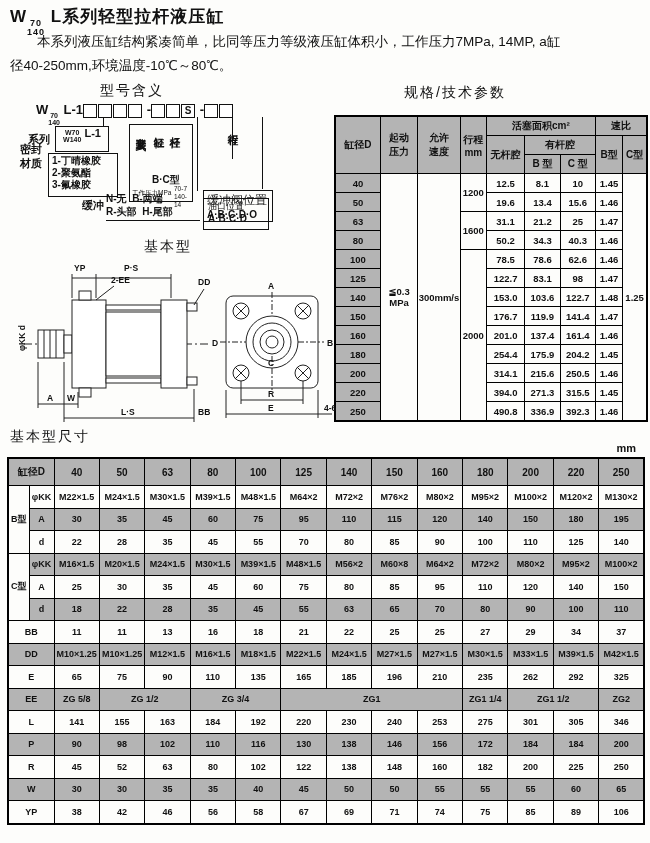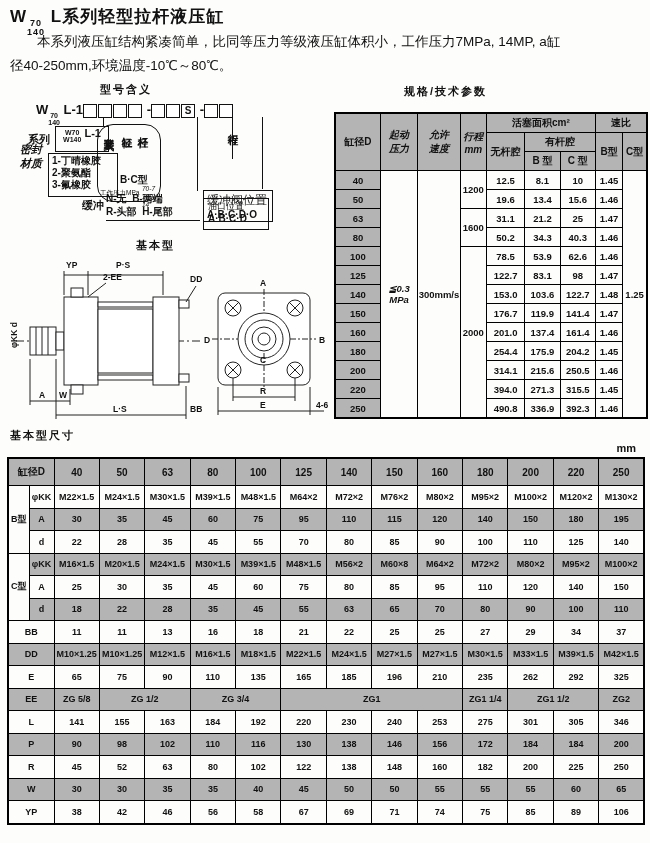--- a/index.html
+++ b/index.html
@@ -3,44 +3,44 @@
 <meta charset="utf-8">
 <style>
   html,body{margin:0;padding:0;background:#fdfdfb;}
   body{width:650px;height:843px;position:relative;overflow:hidden;
        font-family:"Liberation Sans",sans-serif;color:#111;}
   .abs{position:absolute;}
   
   .doc-title{left:10px;top:5px;font-size:17px;font-weight:bold;letter-spacing:1px;}
   .frac{display:inline-flex;flex-direction:column;vertical-align:-4px;
         font-size:9px;font-weight:bold;line-height:1.05;text-align:center;}
-  .sec-head{font-size:11px;font-weight:bold;letter-spacing:2px;}
+  .sec-head{font-size:14px;font-weight:normal;letter-spacing:2px;}
   .intro{left:10px;top:30px;width:632px;font-size:13.5px;line-height:1.8;}
   .intro .ind{display:inline-block;width:2em;}
   
   #model-area{left:0;top:100px;width:332px;height:138px;font-size:11px;}
   .mbox{display:inline-block;width:12px;height:12px;border:1.5px solid #111;
         background:#fff;vertical-align:middle;margin-right:1px;text-align:center;
         font-size:10px;font-weight:bold;line-height:12px;}
   .vline{background:#111;width:1px;}
   .vtext{writing-mode:vertical-rl;text-orientation:upright;letter-spacing:1px;
          font-size:10.5px;font-weight:bold;line-height:1;}
   .grp{border:1px solid #111;}
   .tiny{font-size:6.5px;}
-  .pre{white-space:pre-line;font-style:italic;}
+  .pre{white-space:pre-line;}
   
   #spec-area{left:334px;top:84px;width:316px;}
   #spec-table{border-collapse:collapse;table-layout:fixed;width:314px;
               border:2px solid #000;margin-top:13px;}
   #spec-table td,#spec-table th{border:1px solid #000;text-align:center;
         font-size:9.5px;font-weight:bold;padding:0;height:18px;overflow:hidden;}
   #spec-table th{font-size:10px;}
   .shade{background:#b4b4b4;}
   
-  #drawing-area{left:8px;top:238px;width:332px;}
+  #drawing-area{left:0;top:238px;width:332px;padding-left:16px;}
   svg text{font-size:8.5px;font-weight:bold;fill:#111;font-family:"Liberation Sans",sans-serif;}
   
   #dim-head{left:10px;top:428px;}
   #dim-unit{right:14px;top:442px;font-size:11px;font-weight:bold;}
   #dim-table{position:absolute;left:7px;top:457px;border-collapse:collapse;
              table-layout:fixed;width:637px;border:2px solid #000;}
   #dim-table td,#dim-table th{border:1px solid #000;text-align:center;
         font-size:9px;font-weight:bold;padding:0;height:21.5px;overflow:hidden;}
   #dim-table th{font-size:10px;height:26px;}
 </style>
@@ -89,21 +89,21 @@
   </div>
 
   <div class="abs pre" style="left:20px;top:42px;font-weight:bold;line-height:1.3;">密封
 材质</div>
   <div class="abs grp" style="left:48px;top:53px;width:62px;height:40px;padding:1px 3px;line-height:1.18;font-weight:bold;font-size:10px;">
     <div>1-丁晴橡胶</div>
     <div>2-聚氨酯</div>
     <div>3-氟橡胶</div>
   </div>
 
-  <div class="abs grp" style="left:97px;top:24px;width:62px;height:76px;border-radius:16px;">
+  <div class="abs grp" style="left:129px;top:24px;width:62px;height:76px;">
     <span class="abs vtext" style="left:6px;top:4px;">安装形式</span>
     <span class="abs vtext" style="left:24px;top:4px;">缸径</span>
     <span class="abs vtext" style="left:40px;top:4px;">杆径</span>
     <span class="abs" style="left:22px;top:48px;font-weight:bold;font-size:10px;">B·C型</span>
     <span class="abs tiny" style="left:2px;top:64px;">工作压力MPa</span>
     <span class="abs tiny pre" style="left:44px;top:60px;line-height:1.2;">70-7
 140-14</span>
   </div>
 
   <div class="abs vtext" style="left:228px;top:26px;">行程</div>
@@ -196,21 +196,21 @@
           <td class="shade">80</td>
           <td>50.2</td>
           <td>34.3</td>
           <td>40.3</td>
           <td>1.46</td>
         </tr>
         <tr>
           <td class="shade">100</td>
           <td rowspan="9">2000</td>
           <td>78.5</td>
-          <td>53.9</td>
+          <td>78.6</td>
           <td>62.6</td>
           <td>1.46</td>
         </tr>
         <tr>
           <td class="shade">125</td>
           <td>122.7</td>
           <td>83.1</td>
           <td>98</td>
           <td>1.47</td>
         </tr>

